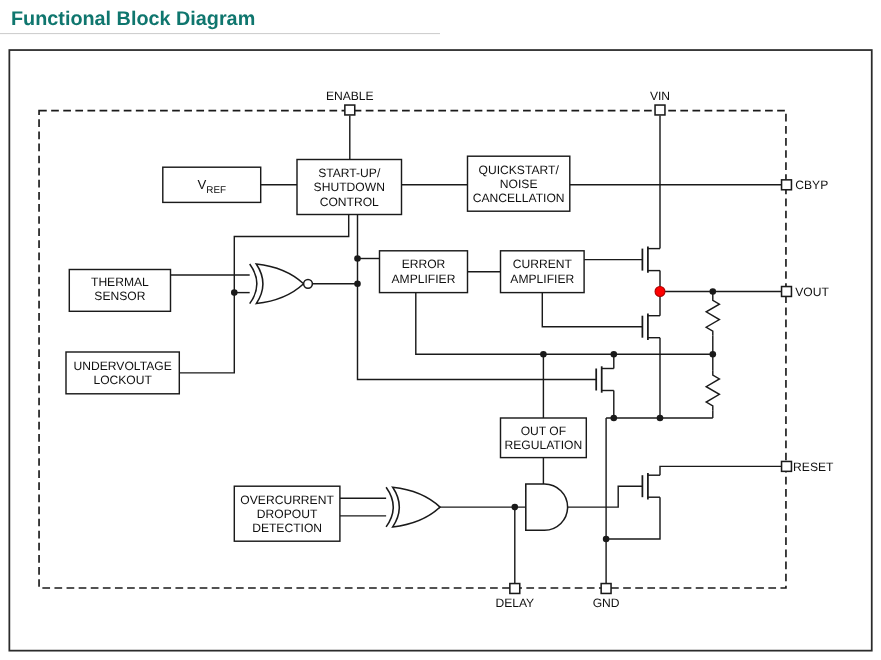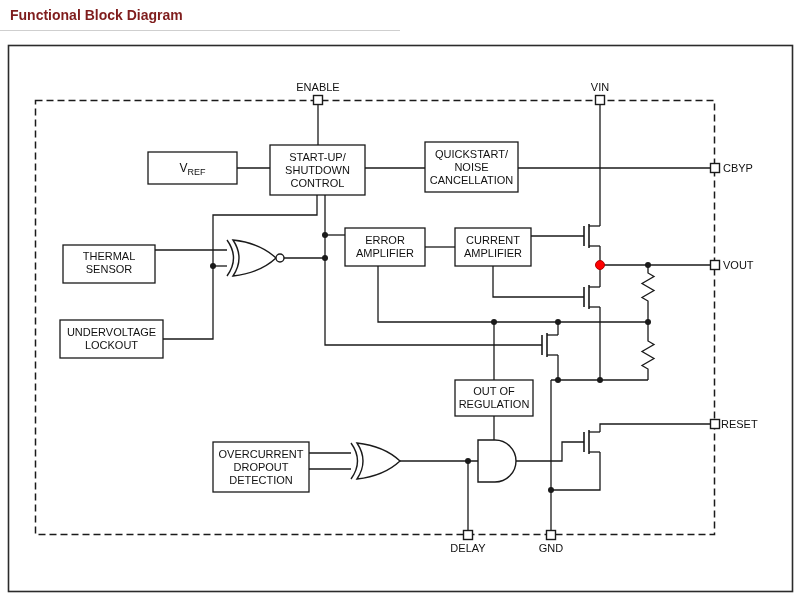--- a/index.html
+++ b/index.html
@@ -1,18 +1,18 @@
 <!DOCTYPE html>
 <html><head>
 <meta charset="utf-8">
 <style>
   html,body{margin:0;padding:0;background:#ffffff;}
   .page{position:relative;width:801px;height:600px;background:#ffffff;
         font-family:"Liberation Sans",sans-serif;overflow:hidden;}
-  .title{position:absolute;top:7px;left:10px;font-size:14px;font-weight:bold;color:#7f1d1d;}
+  .title{position:absolute;top:7px;left:10px;font-size:18px;font-weight:bold;color:#0f766e;}
   .title-rule{position:absolute;top:30px;left:0;width:400px;border-bottom:1px solid #cfcfcf;height:0;}
   svg{position:absolute;top:0;left:0;}
   svg text{font-family:"Liberation Sans",sans-serif;fill:#111;}
   .wire{stroke:#1a1a1a;stroke-width:1.3;fill:none;}
   .sym{stroke:#1a1a1a;stroke-width:1.6;fill:none;}
   .blk{fill:#ffffff;stroke:#1a1a1a;stroke-width:1.3;}
   .gate{fill:#ffffff;stroke:#1a1a1a;stroke-width:1.4;}
   .pinbox{fill:#ffffff;stroke:#1a1a1a;stroke-width:1.4;}
   .dot{fill:#1a1a1a;stroke:none;}
   .lbl{font-size:11px;}

